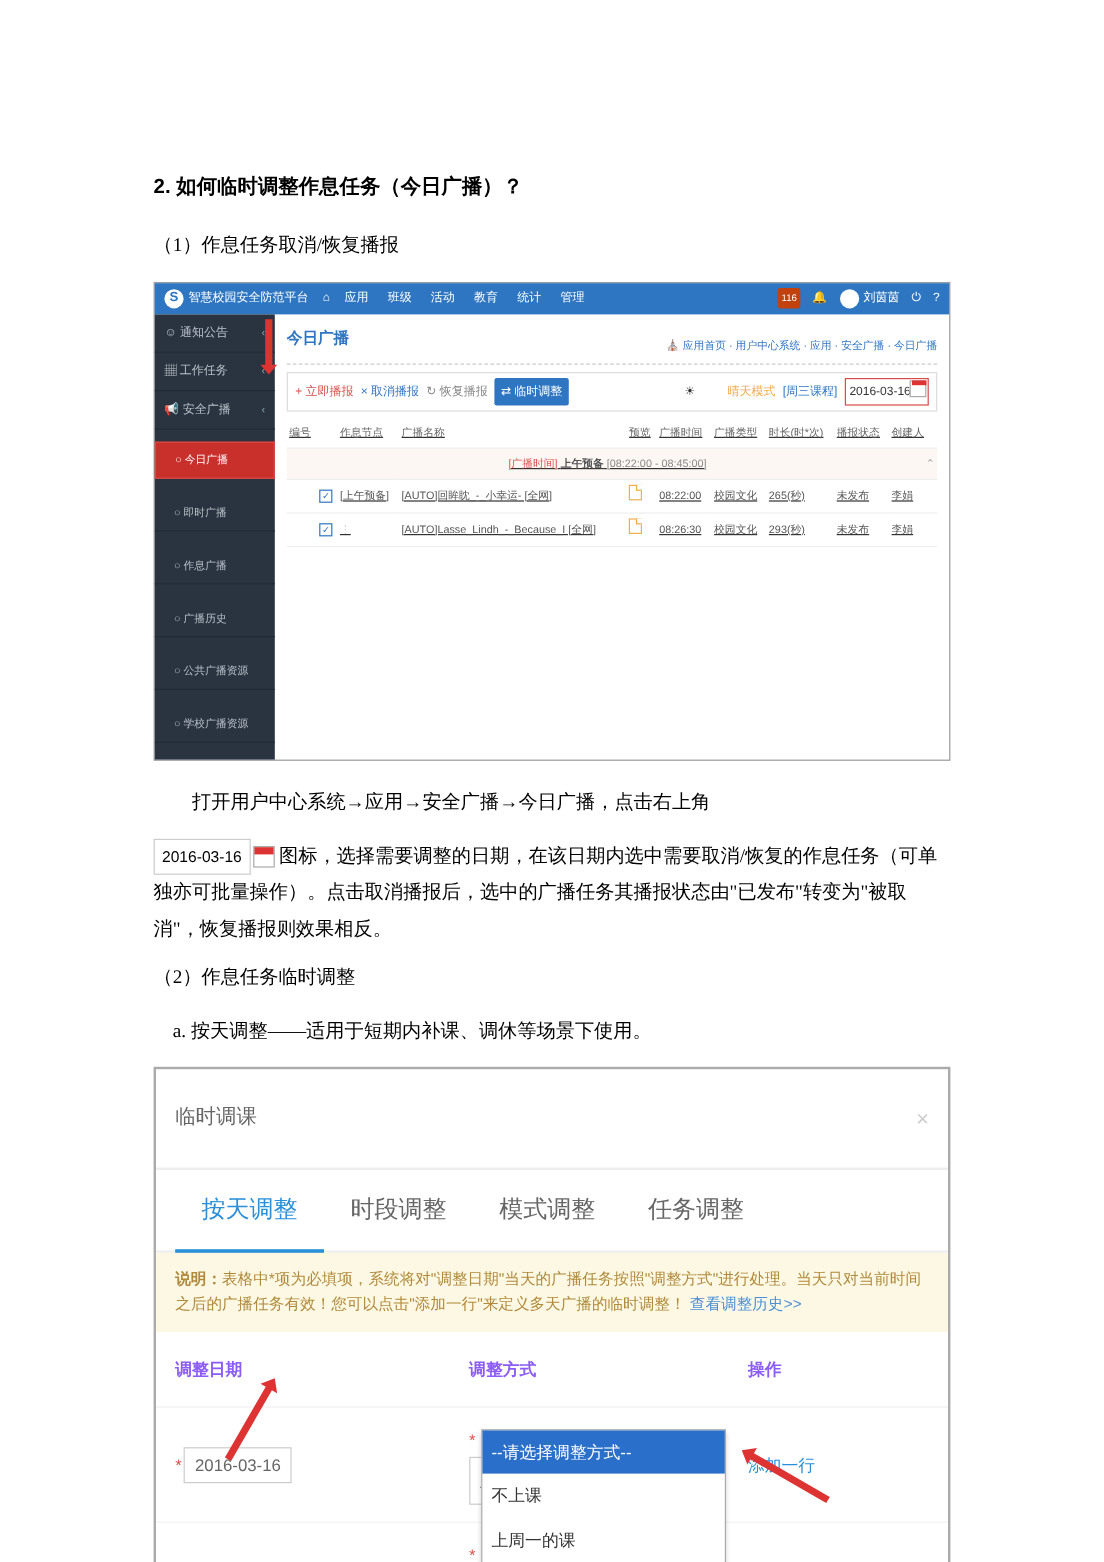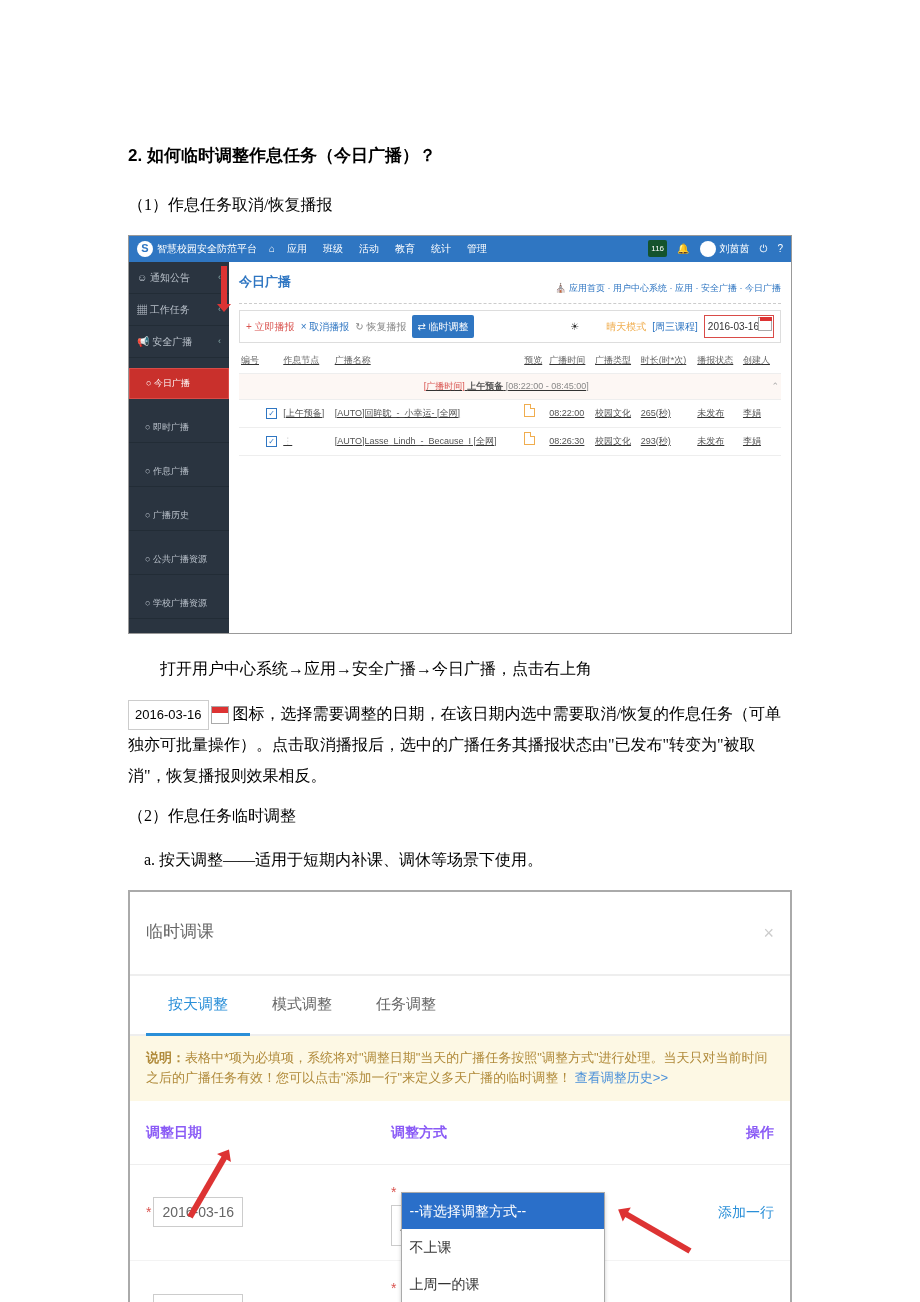--- a/index.html
+++ b/index.html
@@ -54,21 +54,21 @@
   .s1-top {
     display: flex; align-items: center;
     background: #2f76c2; color: #fff;
     height: 26px; padding: 0 8px; gap: 12px;
   }
   .s1-logo { display: flex; align-items: center; gap: 4px; }
   .s1-logo-mark { width: 16px; height: 16px; border-radius: 50%; background: #fff; color:#2f76c2; font-weight:bold; font-size:11px; display:flex;align-items:center;justify-content:center;}
   .s1-tnav { display: flex; gap: 16px; font-size: 10px; }
   .s1-tspacer { flex: 1; }
   .s1-tright { display: flex; gap: 10px; align-items: center; }
-  .s1-badge { background: #14532d; color: #fff; font-size: 8px; padding: 1px 3px; border-radius: 2px; }
+  .s1-badge { background: #c2410c; color: #fff; font-size: 8px; padding: 1px 3px; border-radius: 2px; }
   .s1-user { display: flex; align-items: center; gap: 4px; }
   .s1-avatar { width: 16px; height: 16px; border-radius: 50%; background: #fff; }
   .s1-body { display: flex; min-height: 150px; }
   .s1-side { width: 100px; background: #2a3440; color: #b9c1ca; }
   .s1-sitem { padding: 6px 8px; border-bottom: 1px solid #222c36; display:flex; justify-content:space-between; align-items:center;}
   .s1-sitem.sub { padding-left: 16px; font-size: 9px; }
   .s1-sitem.active { background: #c9302c; color: #fff; border:1px solid #d94b47;}
   .s1-main { flex: 1; padding: 8px 10px; }
   .s1-ptitle { color: #2f76c2; font-size: 13px; font-weight: bold; }
   .s1-bc { text-align: right; color: #2f76c2; font-size: 9px; margin-top: -14px; }
@@ -110,26 +110,26 @@
     background: #fff;
     font-size: 14px;
     color: #555;
     margin-top: 6px;
     position: relative;
   }
   .s2-hd { display:flex; justify-content:space-between; padding:24px 16px; border-bottom:2px solid #eee;}
   .s2-title { color:#666; font-size:17px;}
   .s2-close { color:#ccc; font-size:18px; }
   .s2-tabs { display:flex; padding: 0 16px; border-bottom: 2px solid #eee;}
-  .s2-tab { padding:14px 22px; color:#666; font-size:15px;}
+  .s2-tab { padding:14px 22px; color:#666; font-size:20px;}
   .s2-tab.active { color:#2a8fd8; border-bottom:3px solid #2a8fd8; margin-bottom:-2px;}
   .s2-note { background:#fdf8e4; color:#b08a3a; padding:12px 16px; line-height:1.6; font-size:13px;}
   .s2-note .hk { color:#4a90d9;}
   .s2-th { display:flex; padding:18px 16px; font-weight:bold; color:#8b5cf6; border-bottom:1px solid #eee;}
-  .s2-c1{width:39%;} .s2-c2{width:37%;} .s2-c3{width:24%;text-align:right;}
+  .s2-c1{width:39%;} .s2-c2{width:37%;} .s2-c3{width:24%;}
   .s2-row { display:flex; padding:14px 16px; align-items:center; border-bottom:1px solid #f3f3f3;}
   .s2-field { border:1px solid #ccc; padding:6px 8px; font-size:14px; width:85%; color:#666; background:#fff;}
   .s2-sel { border:1px solid #ccc; padding:6px 8px; font-size:14px; width:85%; color:#666; display:flex; justify-content:space-between; align-items:center;}
   .s2-sel.open{border:2px solid #3b7bbf;}
   .s2-caret{font-size:10px;color:#555;}
   .s2-star{color:#d9534f; margin-right:2px;}
   .s2-actlink{color:#2a8fd8;}
   .s2-dd{
     position:absolute; border:1px solid #aaa; background:#fff; width:31%;
     box-shadow:0 2px 4px rgba(0,0,0,0.2); z-index:5;
@@ -303,20 +303,21 @@
 <div class="sub">（2）作息任务临时调整</div>
 <div class="sub" style="text-indent:1em;">a. 按天调整——适用于短期内补课、调休等场景下使用。</div>
 
 <div class="shot2">
   <div class="s2-hd">
     <span class="s2-title">临时调课</span>
     <span class="s2-close">×</span>
   </div>
   <div class="s2-tabs">
     <div class="s2-tab active">按天调整</div>
+    <div class="s2-tab">时段调整</div>
     <div class="s2-tab">模式调整</div>
     <div class="s2-tab">任务调整</div>
   </div>
   <div class="s2-note">
     <b>说明：</b><span>表格中*项为必填项，系统将对"调整日期"当天的广播任务按照"调整方式"进行处理。当天只对当前时间之后的广播任务有效！您可以点击"添加一行"来定义多天广播的临时调整！</span>
     <span class="hk">查看调整历史&gt;&gt;</span>
   </div>
   <div class="s2-th">
     <div class="s2-c1">调整日期</div>
     <div class="s2-c2">调整方式</div>

